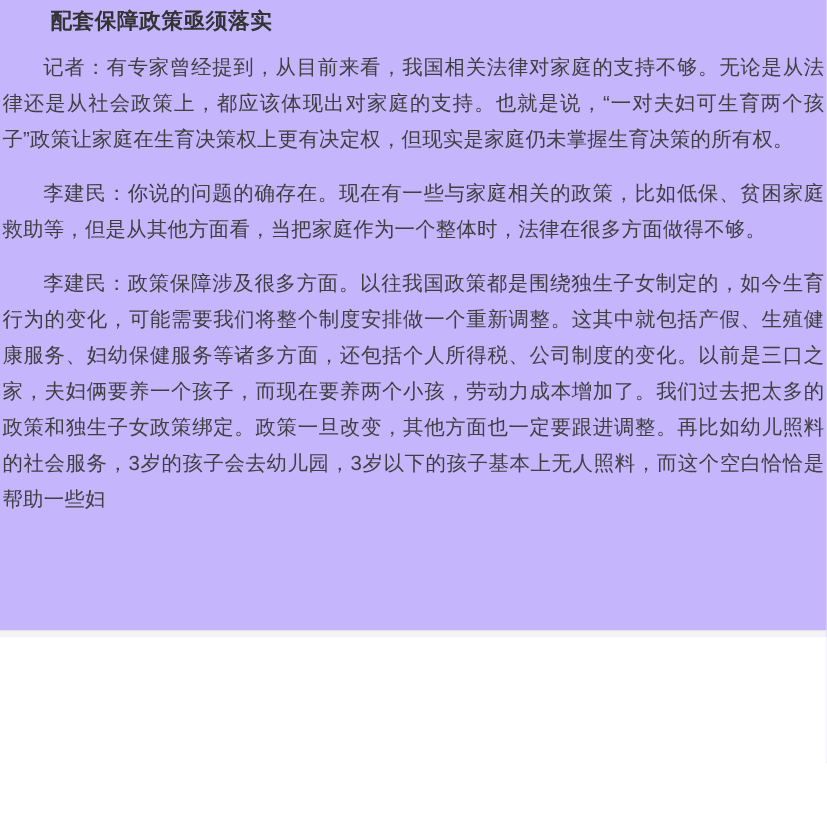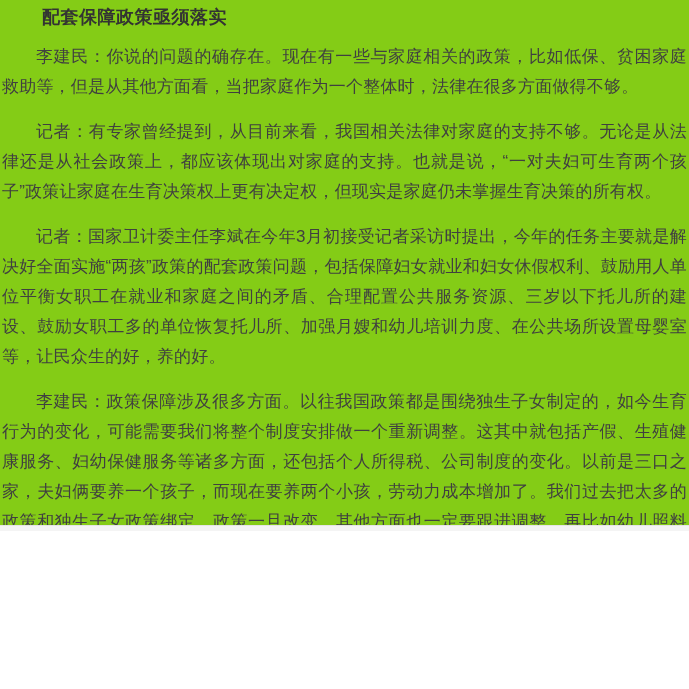--- a/index.html
+++ b/index.html
@@ -9,21 +9,21 @@
   }
   body {
     font-family: "Liberation Sans", sans-serif;
     color: #404040;
   }
   .page {
     position: relative;
     width: 689px;
     height: 531px;
     overflow: hidden;
-    background: #84cc16;
+    background: #c4b5fd;
   }
   .article-title {
     margin: 0;
     padding: 7px 0 0 42px;
     font-size: 18px;
     line-height: 20px;
     font-weight: 700;
     color: #333333;
     letter-spacing: 0.5px;
   }
@@ -46,23 +46,22 @@
     border-top: 1px solid #e5e5e5;
     box-sizing: border-box;
   }
 </style>
 </head>
 <body>
 
 <div class="page">
   <h1 class="article-title">配套保障政策亟须落实</h1>
 
+  <p class="article-paragraph">记者：有专家曾经提到，从目前来看，我国相关法律对家庭的支持不够。无论是从法律还是从社会政策上，都应该体现出对家庭的支持。也就是说，“一对夫妇可生育两个孩子”政策让家庭在生育决策权上更有决定权，但现实是家庭仍未掌握生育决策的所有权。</p>
+
   <p class="article-paragraph">李建民：你说的问题的确存在。现在有一些与家庭相关的政策，比如低保、贫困家庭救助等，但是从其他方面看，当把家庭作为一个整体时，法律在很多方面做得不够。</p>
 
-  <p class="article-paragraph">记者：有专家曾经提到，从目前来看，我国相关法律对家庭的支持不够。无论是从法律还是从社会政策上，都应该体现出对家庭的支持。也就是说，“一对夫妇可生育两个孩子”政策让家庭在生育决策权上更有决定权，但现实是家庭仍未掌握生育决策的所有权。</p>
 
-
-  <p class="article-paragraph">记者：国家卫计委主任李斌在今年3月初接受记者采访时提出，今年的任务主要就是解决好全面实施“两孩”政策的配套政策问题，包括保障妇女就业和妇女休假权利、鼓励用人单位平衡女职工在就业和家庭之间的矛盾、合理配置公共服务资源、三岁以下托儿所的建设、鼓励女职工多的单位恢复托儿所、加强月嫂和幼儿培训力度、在公共场所设置母婴室等，让民众生的好，养的好。</p>
 
   <p class="article-paragraph">李建民：政策保障涉及很多方面。以往我国政策都是围绕独生子女制定的，如今生育行为的变化，可能需要我们将整个制度安排做一个重新调整。这其中就包括产假、生殖健康服务、妇幼保健服务等诸多方面，还包括个人所得税、公司制度的变化。以前是三口之家，夫妇俩要养一个孩子，而现在要养两个小孩，劳动力成本增加了。我们过去把太多的政策和独生子女政策绑定。政策一旦改变，其他方面也一定要跟进调整。再比如幼儿照料的社会服务，3岁的孩子会去幼儿园，3岁以下的孩子基本上无人照料，而这个空白恰恰是帮助一些妇</p>
 
   <div class="bottom-strip"></div>
 </div>
 
 </body></html>

